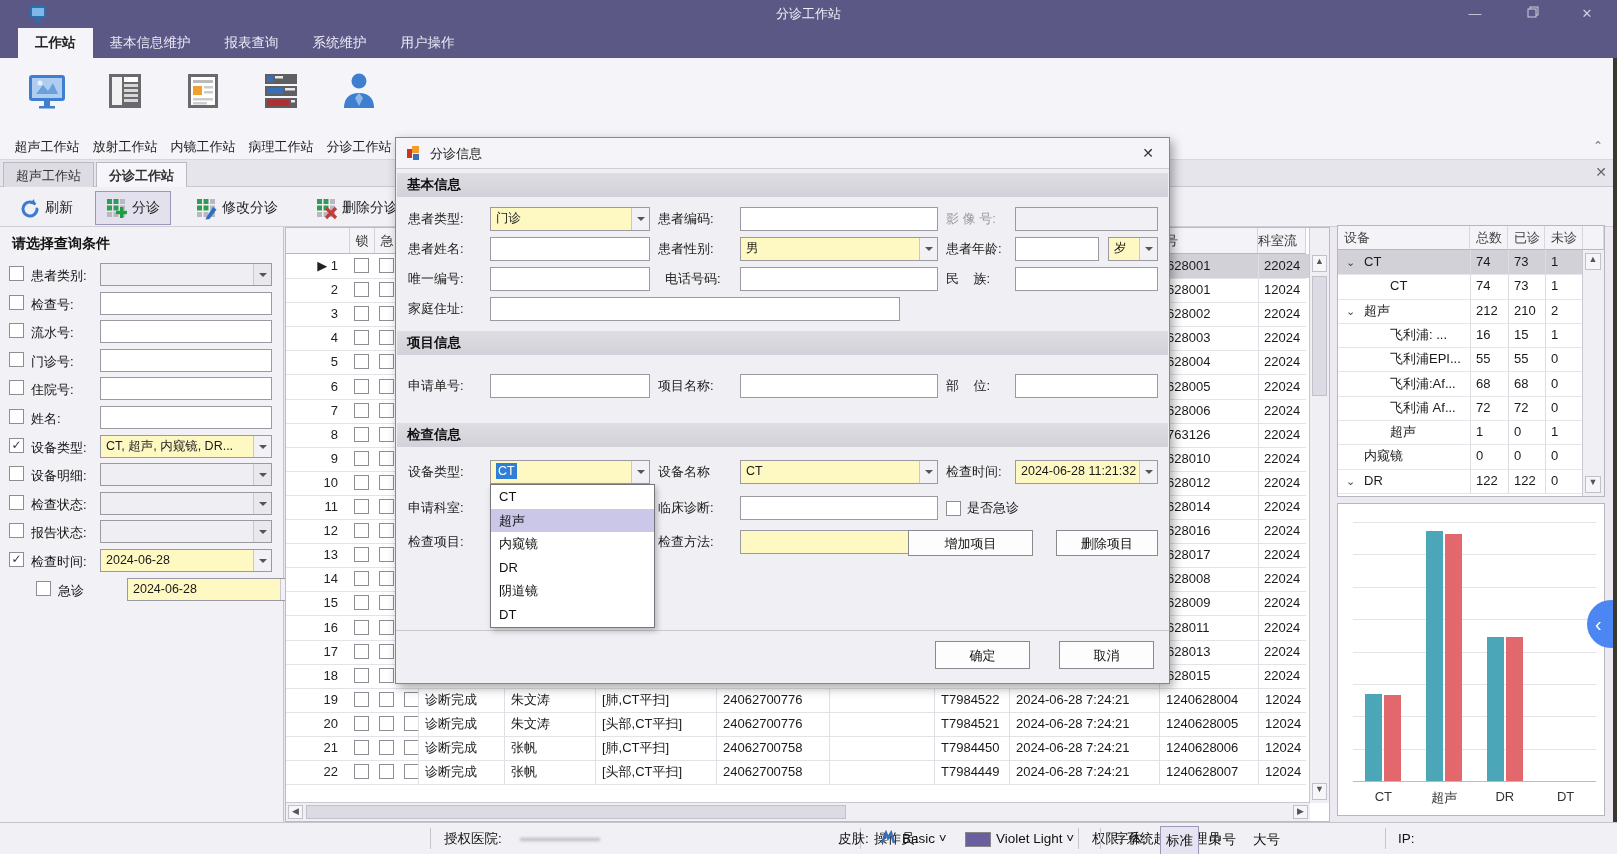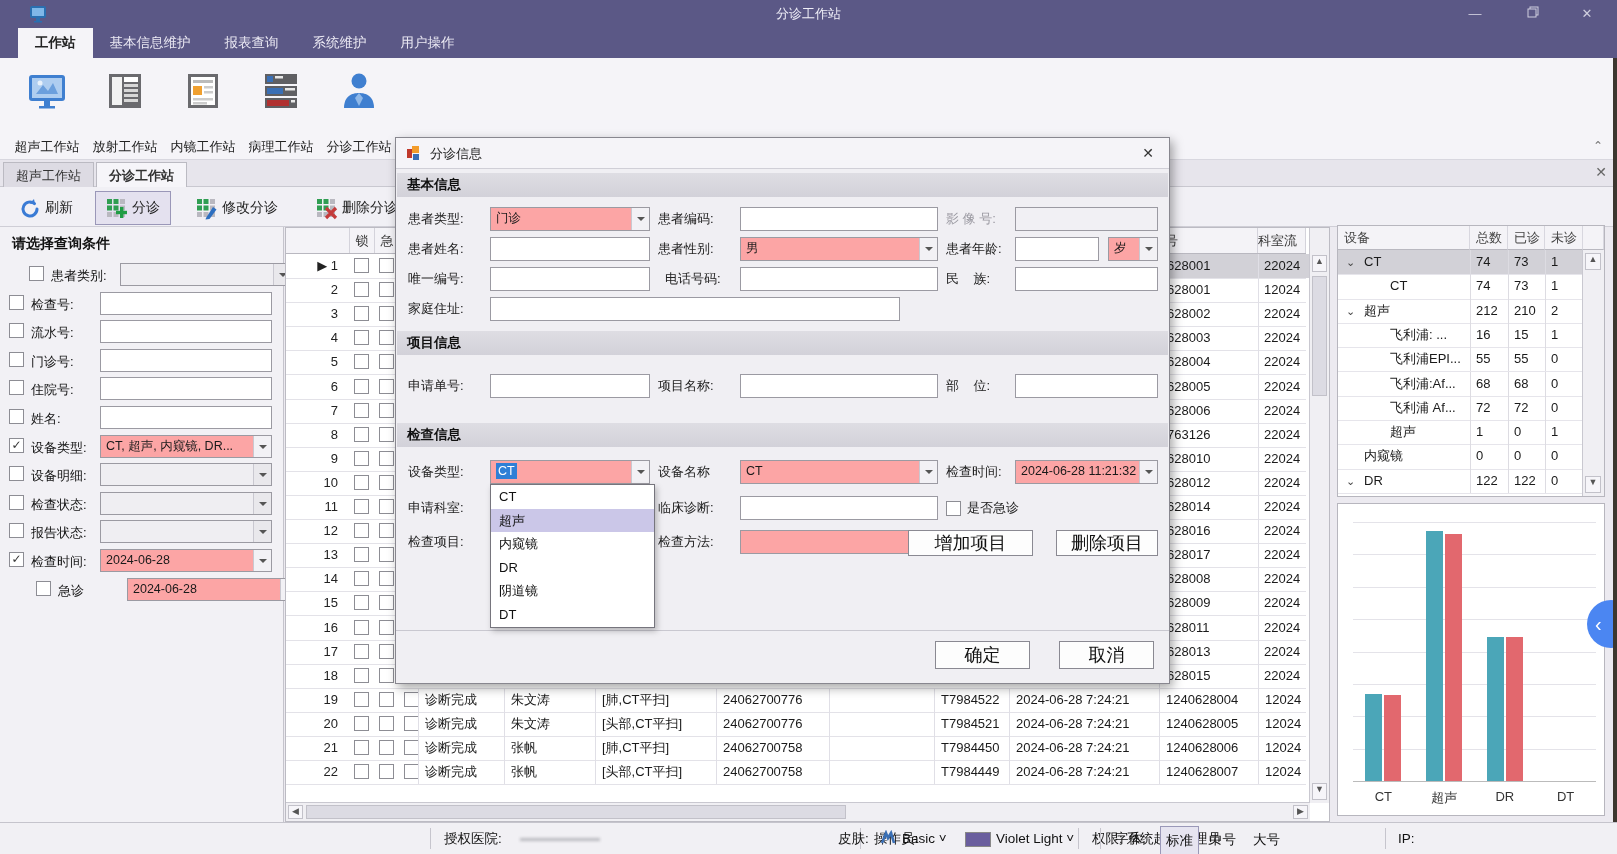--- a/index.html
+++ b/index.html
@@ -31,21 +31,21 @@
   .tbtn.pressed{border:1px solid #9a97b8;background:#e4e1ef;}
   .gicon{width:20px;height:20px;display:inline-block;}
   
   .sidebar{left:0;top:227px;width:284px;height:595px;background:#f2f1f5;border-right:1px solid #c5c4cc;box-sizing:border-box;}
   .sidebar-title{left:12px;top:8px;font-size:14px;font-weight:bold;color:#111;}
   .f-row{left:0;width:284px;height:29px;}
   .f-cb{left:9px;top:4px;}
   .f-label{left:31px;top:5px;font-size:13px;color:#111;}
   .f-field{left:100px;top:1px;width:172px;height:23px;}
   .cb{width:15px;height:15px;background:#fff;border:1px solid #8d8d94;box-sizing:border-box;text-align:center;line-height:13px;font-size:12px;color:#333;}
-  .combo{background:#fca5a5;border:1px solid #9b9aa2;box-sizing:border-box;position:absolute;}
+  .combo{background:#fef9c3;border:1px solid #9b9aa2;box-sizing:border-box;position:absolute;}
   .combo .cval{position:absolute;left:5px;top:0;right:18px;line-height:21px;font-size:12.5px;white-space:nowrap;overflow:hidden;}
   .combo .carr{position:absolute;right:0;top:0;bottom:0;width:17px;background:#f2f1f5;border-left:1px solid #c9c8d0;}
   .combo .carr:after{content:"";position:absolute;left:5px;top:9px;border:4px solid transparent;border-top-color:#555;}
   .combo.disabled{background:#efeef2;}
   .combo.disabled .carr{background:#e9e8ec;}
   .tinput{background:#fff;border:1px solid #9b9aa2;box-sizing:border-box;position:absolute;font-size:12.5px;padding:0 5px;font-family:inherit;}
   input.tinput{outline:none;}
   
   .grid{left:285px;top:227px;width:1045px;height:595px;background:#fff;border:1px solid #bcbbc3;box-sizing:border-box;}
   .g-header{position:absolute;left:0;top:0;width:1020px;height:25px;background:#f4f3f7;border-bottom:1px solid #b9b8c0;}
@@ -73,21 +73,21 @@
   .dialog{left:395px;top:137px;width:773px;height:545px;background:#f0eff3;border:1px solid #88878f;box-shadow:3px 4px 10px rgba(0,0,0,.35);z-index:30;}
   .dlg-title{position:absolute;left:0;top:0;width:100%;height:30px;background:#f5f4f8;border-bottom:1px solid #d0cfd7;}
   .dlg-title-text{position:absolute;left:34px;top:7px;font-size:13px;color:#222;}
   .dlg-close{position:absolute;right:10px;top:5px;width:22px;height:20px;text-align:center;line-height:20px;font-size:14px;color:#333;}
   .section-h{position:absolute;left:1px;width:771px;height:24px;line-height:24px;background:linear-gradient(#dedde3,#d2d1d9);font-size:13.5px;font-weight:bold;color:#111;padding-left:10px;box-sizing:border-box;}
   .dlg-label{position:absolute;font-size:13px;color:#222;line-height:24px;white-space:pre;}
   .dlg-label.dim{color:#9a99a1;}
   .ddlist{position:absolute;background:#fff;border:1px solid #76757d;box-shadow:2px 3px 6px rgba(0,0,0,.25);z-index:40;}
   .dditem{height:23.6px;line-height:23.6px;padding-left:8px;font-size:13px;color:#111;}
   .dditem.hl{background:#cbc7e8;}
-  .btn{position:absolute;background:#fdfdfd;border:1px solid #8a8992;text-align:center;font-size:18px;color:#111;box-sizing:border-box;}
+  .btn{position:absolute;background:#fdfdfd;border:1px solid #8a8992;text-align:center;font-size:13px;color:#111;box-sizing:border-box;}
   .sel-blue{background:#2f7fd6;color:#fff;padding:1px 2px;}
   
   .statusbar{left:0;top:822px;width:1617px;height:32px;background:#f1f0f4;border-top:1px solid #c5c4cc;box-sizing:border-box;font-size:13.5px;color:#111;}
   .st{position:absolute;top:0;line-height:31px;white-space:nowrap;}
   .st-sep{position:absolute;top:5px;width:1px;height:21px;background:#c6c5cd;}
   .font-opt{padding:2px 5px;}
   .font-opt.active{border:1px solid #9a98b8;background:#e6e4f0;}
   .watermark{left:1146px;top:784px;font-size:33px;color:#c9c9cf;opacity:.8;z-index:45;letter-spacing:1px;white-space:nowrap;}
   .bluefab{right:-18px;top:600px;width:48px;height:48px;border-radius:50%;background:#4b86f2;z-index:20;color:#fff;font-size:20px;line-height:48px;padding-left:8px;box-sizing:border-box;}
   .edge{right:0;top:58px;width:4px;height:764px;background:#3c372f;z-index:46;}
@@ -244,21 +244,21 @@
             <rect x="14" y="14" width="5" height="5" fill="#b9b8c0"></rect>
             <path d="M10 10 L20 20 M20 10 L10 20" stroke="#c43b3b" stroke-width="3.2"></path>
           </svg></span>
         <span>删除分诊</span>
       </div>
     </div>
 
   <div class="abs sidebar">
     <div class="abs sidebar-title">请选择查询条件</div>
     <div id="filterRows">
-        <div class="abs f-row" style="top: 35px; margin-left: 20px;">
+        <div class="abs f-row" style="top: 35px;">
           <div class="abs cb f-cb"></div>
           <div class="abs f-label">患者类别:</div>
           <div class="combo f-field disabled">
             <div class="cval"></div>
             <div class="carr"></div>
           </div>
         </div>
         <div class="abs f-row" style="top: 63.6px;">
           <div class="abs cb f-cb"></div>
           <div class="abs f-label">检查号:</div>

